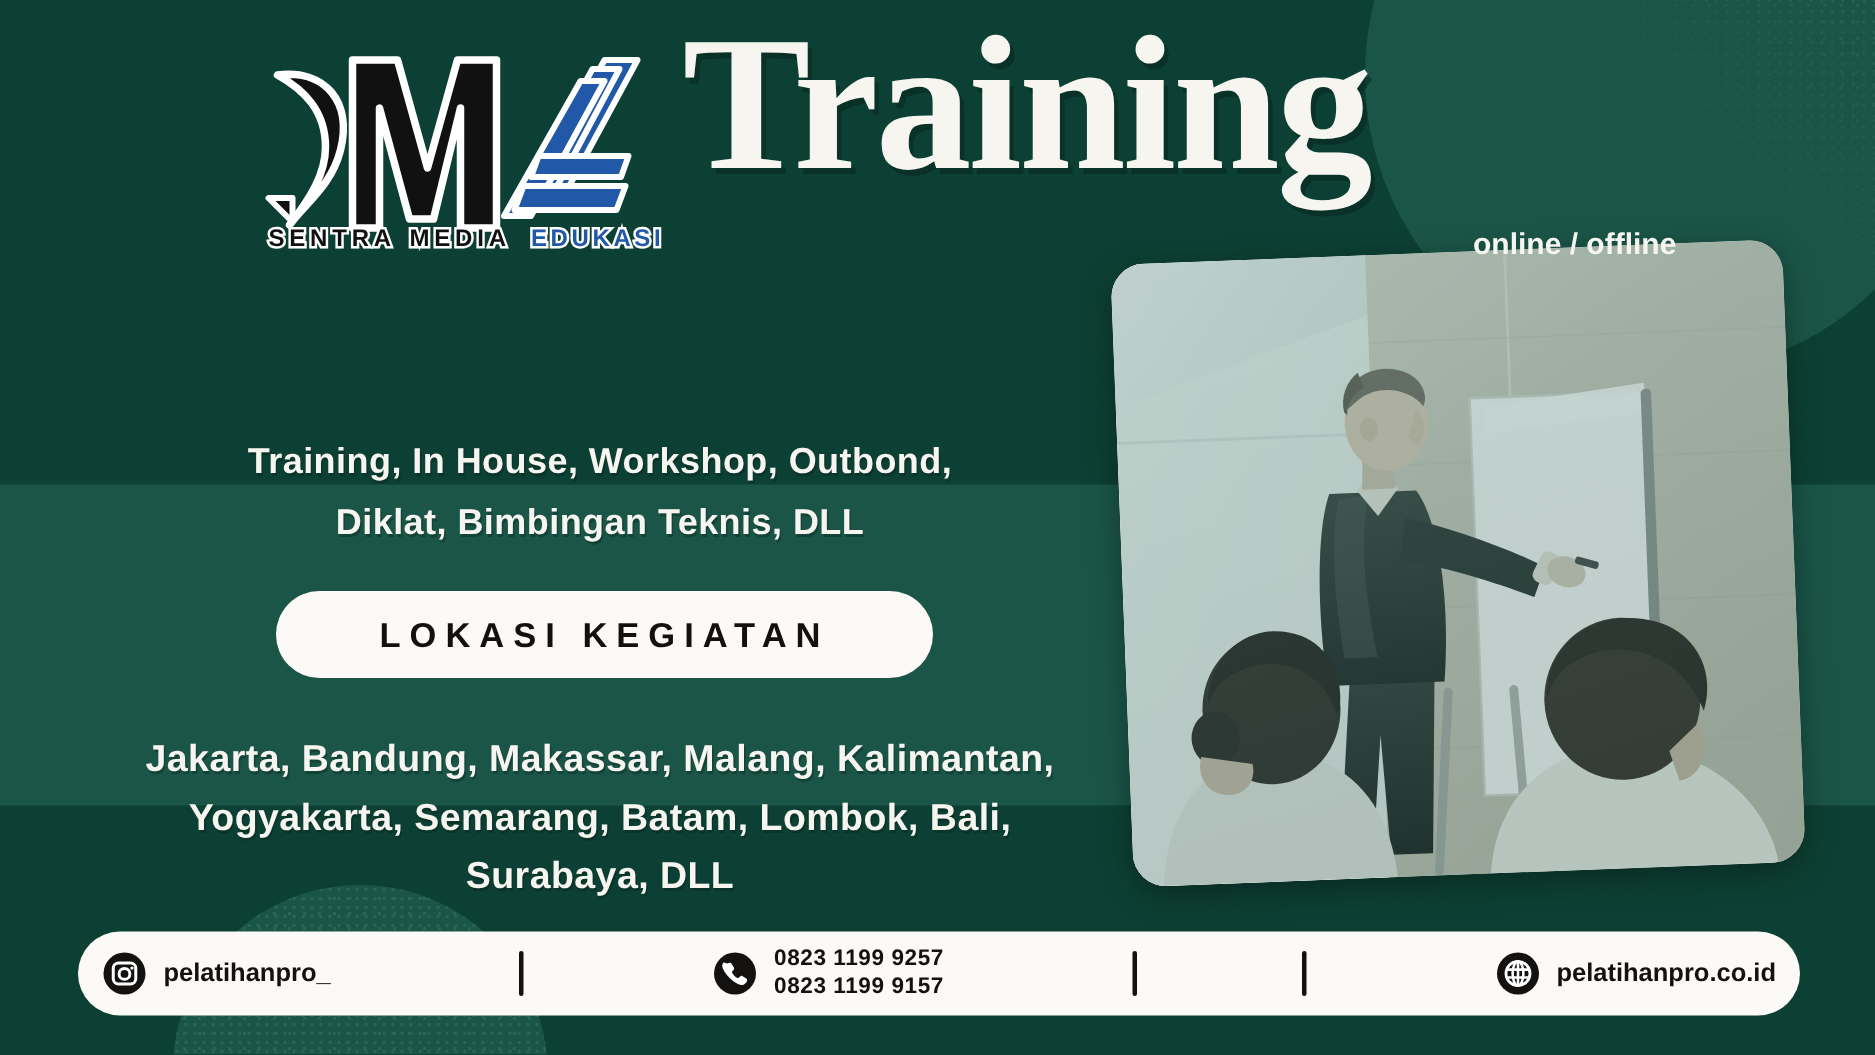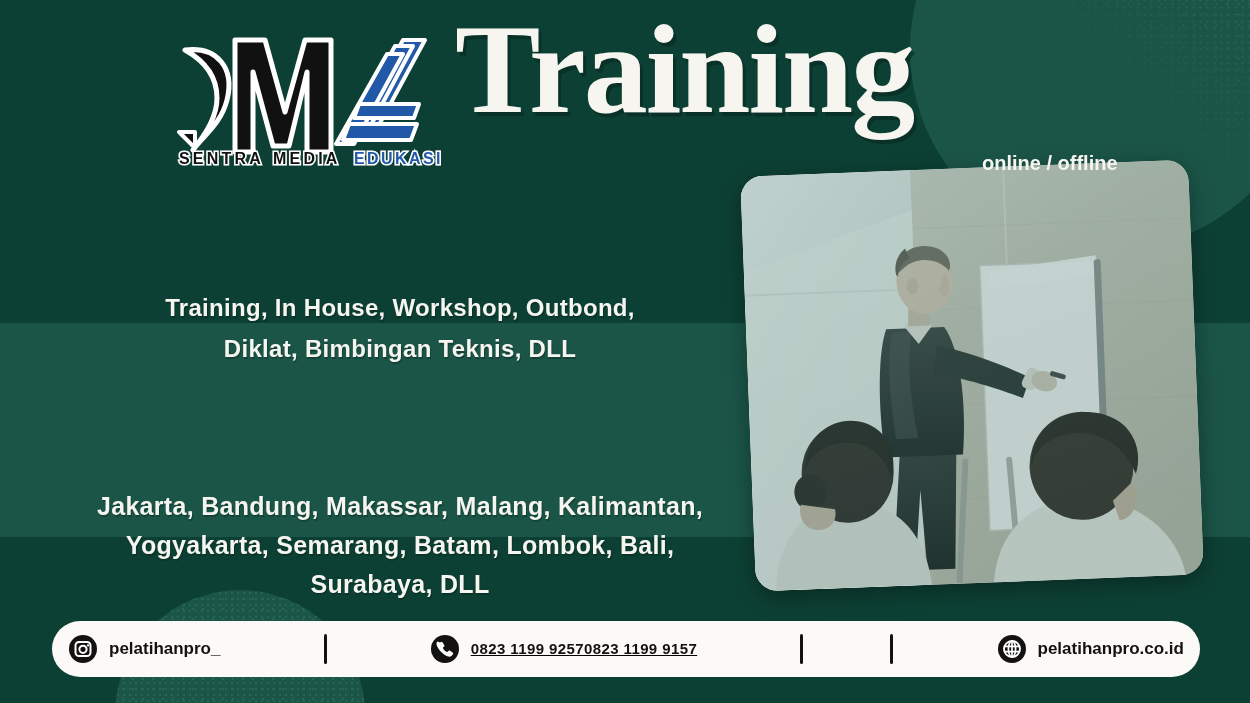--- a/index.html
+++ b/index.html
@@ -104,21 +104,21 @@
     display:flex;align-items:center;justify-content:space-between;
     gap:0px;
   }
   .c-item{display:flex;align-items:center;gap:11px;padding:0 16px;}
   .c-icon{width:30px;height:30px;flex:0 0 30px;}
   .c-icon svg{display:block;width:30px;height:30px;}
   .c-text{
     color:#141210;font-weight:bold;font-size:17px;
     font-family:"Liberation Sans",sans-serif;white-space:nowrap;
   }
-  .c-phone{display:flex;line-height:1.25;text-decoration:underline;}
+  .c-phone{display:flex;flex-direction:column;line-height:1.25;}
   .c-phone span{color:#141210;font-weight:bold;font-size:15px;letter-spacing:.4px;
     font-family:"Liberation Sans",sans-serif;white-space:nowrap;}
   .c-sep{
     width:3px;height:30px;background:#141210;border-radius:2px;flex:0 0 3px;
   }
 </style>
 </head>
 <body>
 
 <div id="banner">
@@ -153,20 +153,21 @@
   </div>
 
   <div class="headline">Training</div>
   <div class="subtitle">online / offline</div>
 
   <div class="txt-block" id="services-text">
     <div>Training, In House, Workshop, Outbond,</div>
     <div>Diklat, Bimbingan Teknis,  DLL</div>
   </div>
 
+  <div class="pill" id="pill-lokasi">LOKASI KEGIATAN</div>
   <div class="txt-block" id="locations-text">
     <div>Jakarta, Bandung, Makassar, Malang, Kalimantan,</div>
     <div>Yogyakarta, Semarang, Batam, Lombok, Bali,</div>
     <div>Surabaya, DLL</div>
   </div>
 
   <div class="photo-wrap">
     <svg viewBox="0 0 448 415" xmlns="http://www.w3.org/2000/svg" preserveAspectRatio="xMidYMid slice">
       <defs>
         <linearGradient id="wallg" x1="0" y1="0" x2="1" y2="1">

